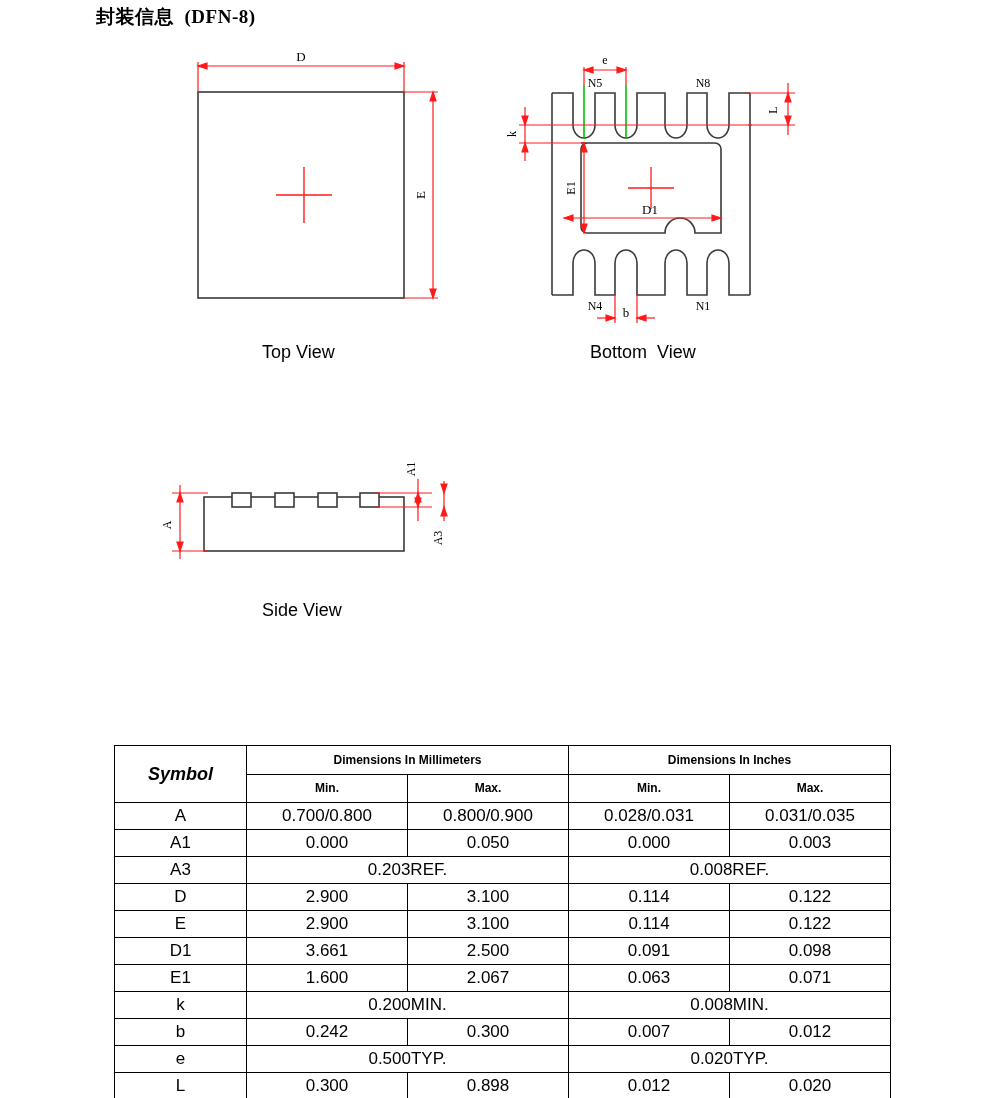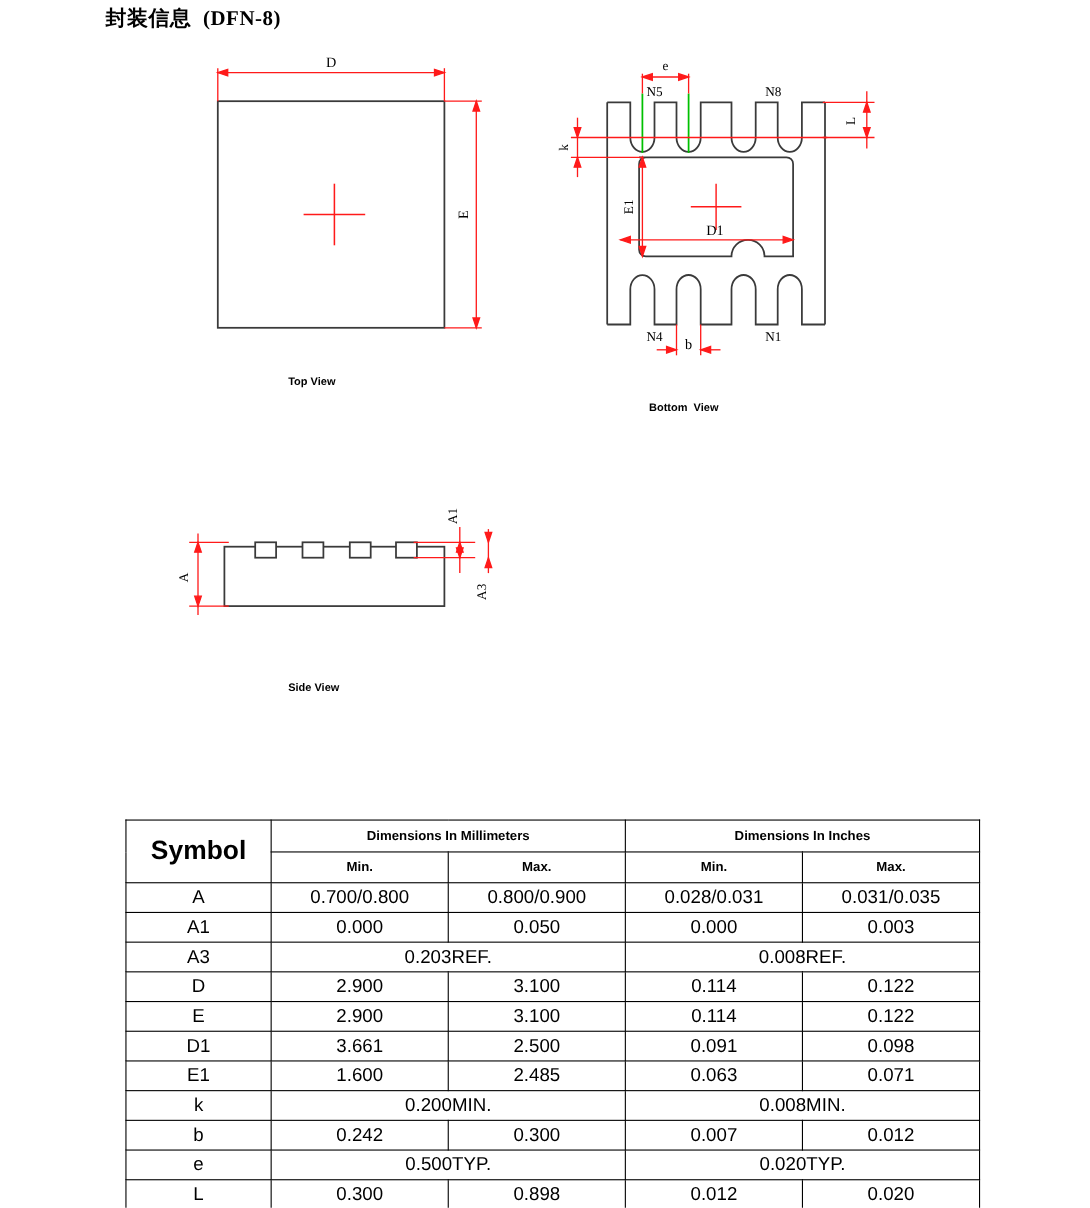--- a/index.html
+++ b/index.html
@@ -33,22 +33,22 @@
     letter-spacing: 0.5px;
     white-space: nowrap;
   }
   #title .cn { font-family: "DejaVu Sans", sans-serif; font-weight: bold; font-size: 19px; }
   #title .code { font-family: "Liberation Serif", serif; font-weight: bold; font-size: 19px; }
 
   
   .view-label {
     position: absolute;
     font-family: "Liberation Sans", sans-serif;
-    font-weight: bold;
-    font-size: 10px;
+    font-weight: normal;
+    font-size: 18px;
     white-space: pre;
   }
   svg.dwg { position: absolute; overflow: visible; }
   svg text { font-family: "Liberation Serif", serif; fill: #000; }
 
   
   #dim-table {
     position: absolute;
     left: 114px;
     top: 745px;
@@ -65,21 +65,22 @@
     font-size: 17px;
     font-weight: normal;
     height: 26px;
     line-height: 26px;
   }
   #dim-table th {
     font-weight: bold;
     font-size: 12px;
   }
   #dim-table th.sym {
-    font-size: 24px;
+    font-size: 18px;
+    font-style: italic;
   }
   #dim-table .colsym  { width: 132px; }
   #dim-table .colv    { width: 161px; }
   #dim-table tr.hdr1 th { height: 28px; line-height: 28px; }
   #dim-table tr.hdr2 th { height: 27px; line-height: 27px; }
 </style>
 </head>
 <body>
 
 <div id="page">
@@ -198,21 +199,21 @@
       <polygon points="110,263 101,260 101,266"></polygon>
       <polygon points="132,263 141,260 141,266"></polygon>
     </g>
     <text x="121" y="262" font-size="13" text-anchor="middle">b</text>
 
     <text x="90" y="32" font-size="12" text-anchor="middle">N5</text>
     <text x="198" y="32" font-size="12" text-anchor="middle">N8</text>
     <text x="90" y="255" font-size="12" text-anchor="middle">N4</text>
     <text x="198" y="255" font-size="12" text-anchor="middle">N1</text>
   </svg>
-  <div class="view-label" style="left:590px; top:342px;margin-top:24px;">Bottom  View</div>
+  <div class="view-label" style="left:590px; top:342px;">Bottom  View</div>
 
   <svg class="dwg" style="left:160px; top:445px;" width="320" height="160" viewBox="0 0 320 160">
 
     <rect x="44" y="52" width="200" height="54" fill="#ffffff" stroke="#3a3a3a" stroke-width="1.6"></rect>
 
     <g fill="#ffffff" stroke="#3a3a3a" stroke-width="1.6">
       <rect x="72" y="48" width="19" height="14"></rect>
       <rect x="115" y="48" width="19" height="14"></rect>
       <rect x="158" y="48" width="19" height="14"></rect>
       <rect x="200" y="48" width="19" height="14"></rect>
@@ -236,21 +237,21 @@
     </g>
     <text x="255" y="24" font-size="12" text-anchor="middle" transform="rotate(-90 255 24)">A1</text>
 
     <g stroke="#ff1a1a" stroke-width="1.2" fill="#ff1a1a">
       <line x1="284" y1="36" x2="284" y2="76"></line>
       <polygon points="284,48 281,39 287,39"></polygon>
       <polygon points="284,62 281,71 287,71"></polygon>
     </g>
     <text x="282" y="93" font-size="12" text-anchor="middle" transform="rotate(-90 282 93)">A3</text>
   </svg>
-  <div class="view-label" style="left:262px; top:600px;margin-top:20px;">Side View</div>
+  <div class="view-label" style="left:262px; top:600px;">Side View</div>
 
   <table id="dim-table">
     <colgroup>
       <col class="colsym">
         <col class="colv">
         <col class="colv">
         <col class="colv">
         <col class="colv">
     </colgroup>
     <thead>
@@ -303,21 +304,21 @@
         <tr>
           <td>D1</td>
           <td>3.661</td>
           <td>2.500</td>
           <td>0.091</td>
           <td>0.098</td>
         </tr>
         <tr>
           <td>E1</td>
           <td>1.600</td>
-          <td>2.485</td>
+          <td>2.067</td>
           <td>0.063</td>
           <td>0.071</td>
         </tr>
         <tr>
           <td>k</td>
           <td colspan="2">0.200MIN.</td>
           <td colspan="2">0.008MIN.</td>
         </tr>
         <tr>
           <td>b</td>

